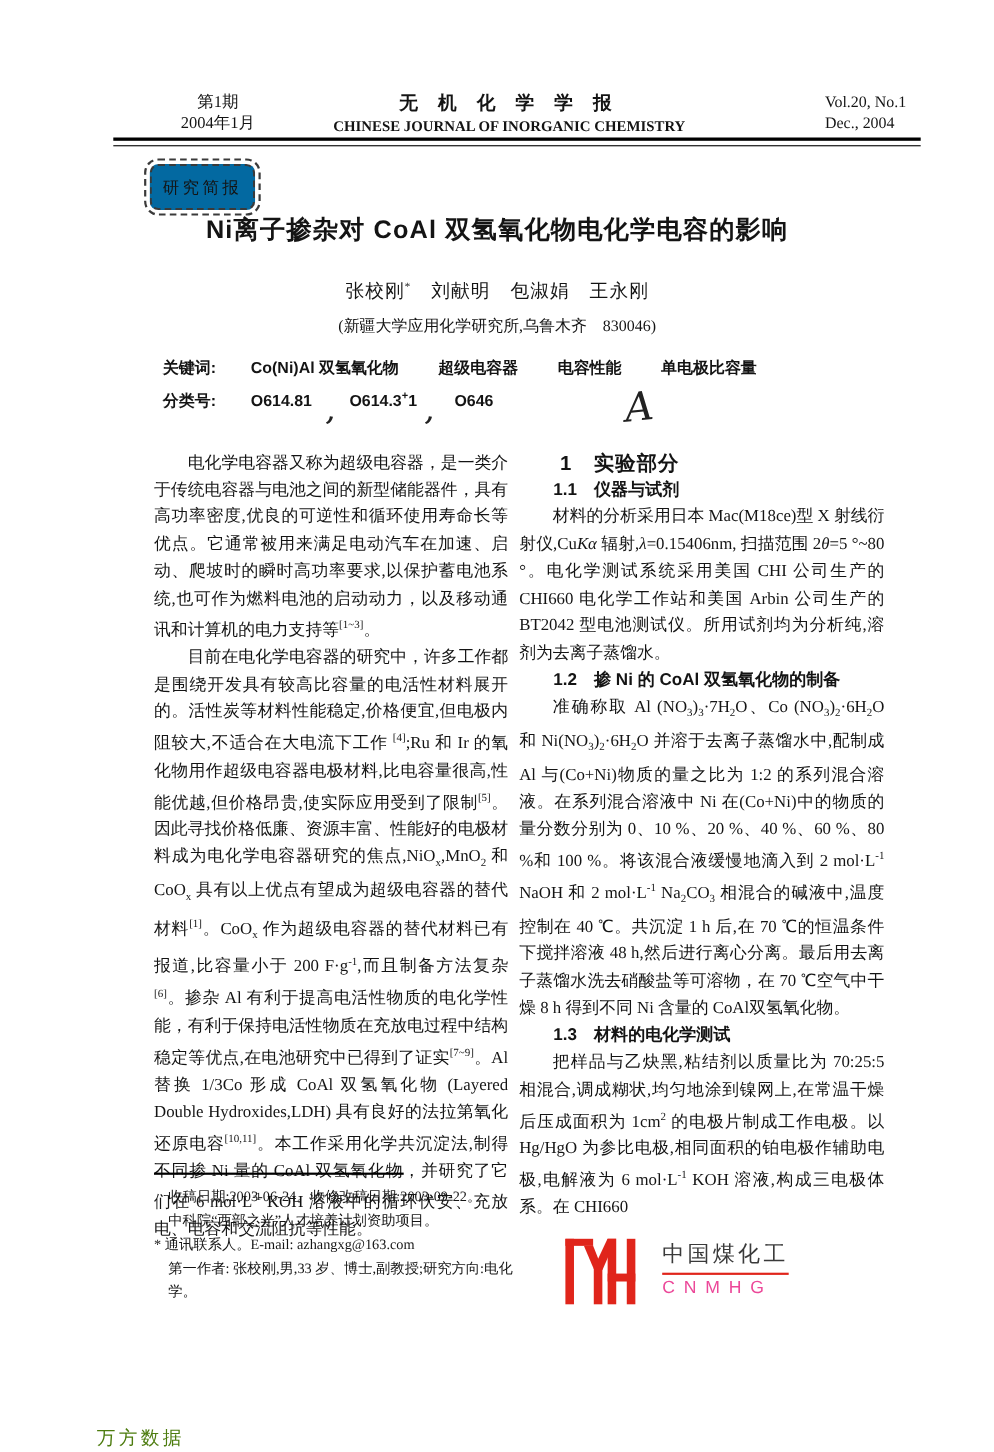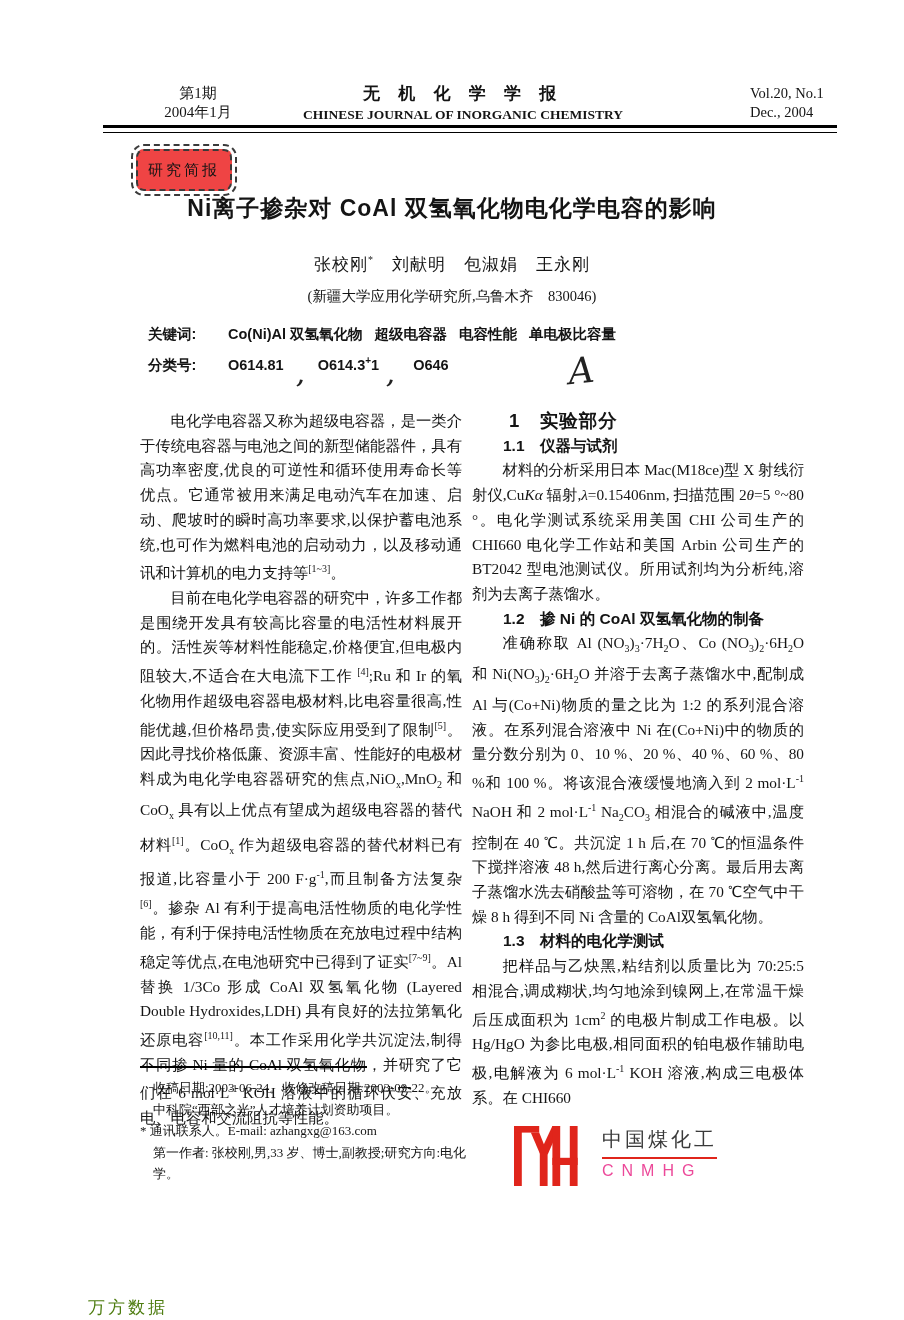--- a/index.html
+++ b/index.html
@@ -15,34 +15,34 @@
   .journal-cn{font-size:17px; font-weight:bold; letter-spacing:7px; white-space:nowrap;}
   .journal-en{font-size:13.5px; font-weight:bold; margin-top:2px; white-space:nowrap;}
   .hdr-right{position:absolute; left:750px; top:84px; width:120px; text-align:left;
     font-size:14.5px; line-height:19px;}
   .hdr-rule{position:absolute; left:103px; top:125px; width:734px; height:4px;
     border-top:3px solid #000; border-bottom:1px solid #000;}
   
   .badge{position:absolute; left:136px; top:149px; width:92px; height:38px;
     border:2px dashed #3a3a3a; outline:2px dashed #3a3a3a; outline-offset:3px;
     border-radius:8px; display:flex; align-items:center; justify-content:center;
-    font-size:15px; letter-spacing:3px; background:#ef4444;}
+    font-size:15px; letter-spacing:3px; background:#0369a1;}
   
   .title{position:absolute; left:0; top:193px; width:904px; text-align:center;
     font-family:"Liberation Sans", sans-serif; font-size:23px; font-weight:700; letter-spacing:1px;}
   .authors{position:absolute; left:0; top:253px; width:904px; text-align:center;
     font-size:17px; letter-spacing:1px;}
   .affiliation{position:absolute; left:0; top:287px; width:904px; text-align:center;
     font-size:14.5px;}
   
   .meta{position:absolute; left:148px; top:325px; width:640px;
     font-family:"Liberation Sans", sans-serif; font-size:14.5px;}
   .meta-row{display:flex; align-items:baseline; margin-bottom:11px; white-space:nowrap;}
   .meta-label{font-weight:700; width:80px; flex:0 0 80px;}
-  .kw{margin-right:12px; font-weight:600;}
+  .kw{margin-right:36px; font-weight:600;}
   .cls{font-weight:600;}
   .cls+.cls{margin-left:34px;}
   .pen{position:absolute; font-family:"DejaVu Serif", serif; color:#222;}
   .pen-comma{font-size:30px; line-height:10px; transform:rotate(8deg);}
   .pen-a{font-size:36px; font-style:italic; transform:rotate(-6deg);}
   
   .col{position:absolute; top:409px; font-size:15.3px; line-height:24.7px;
     text-align:justify; text-justify:inter-ideograph;}
   .col-left{left:140px; width:322px;}
   .col-right{left:472px; width:332px;}

